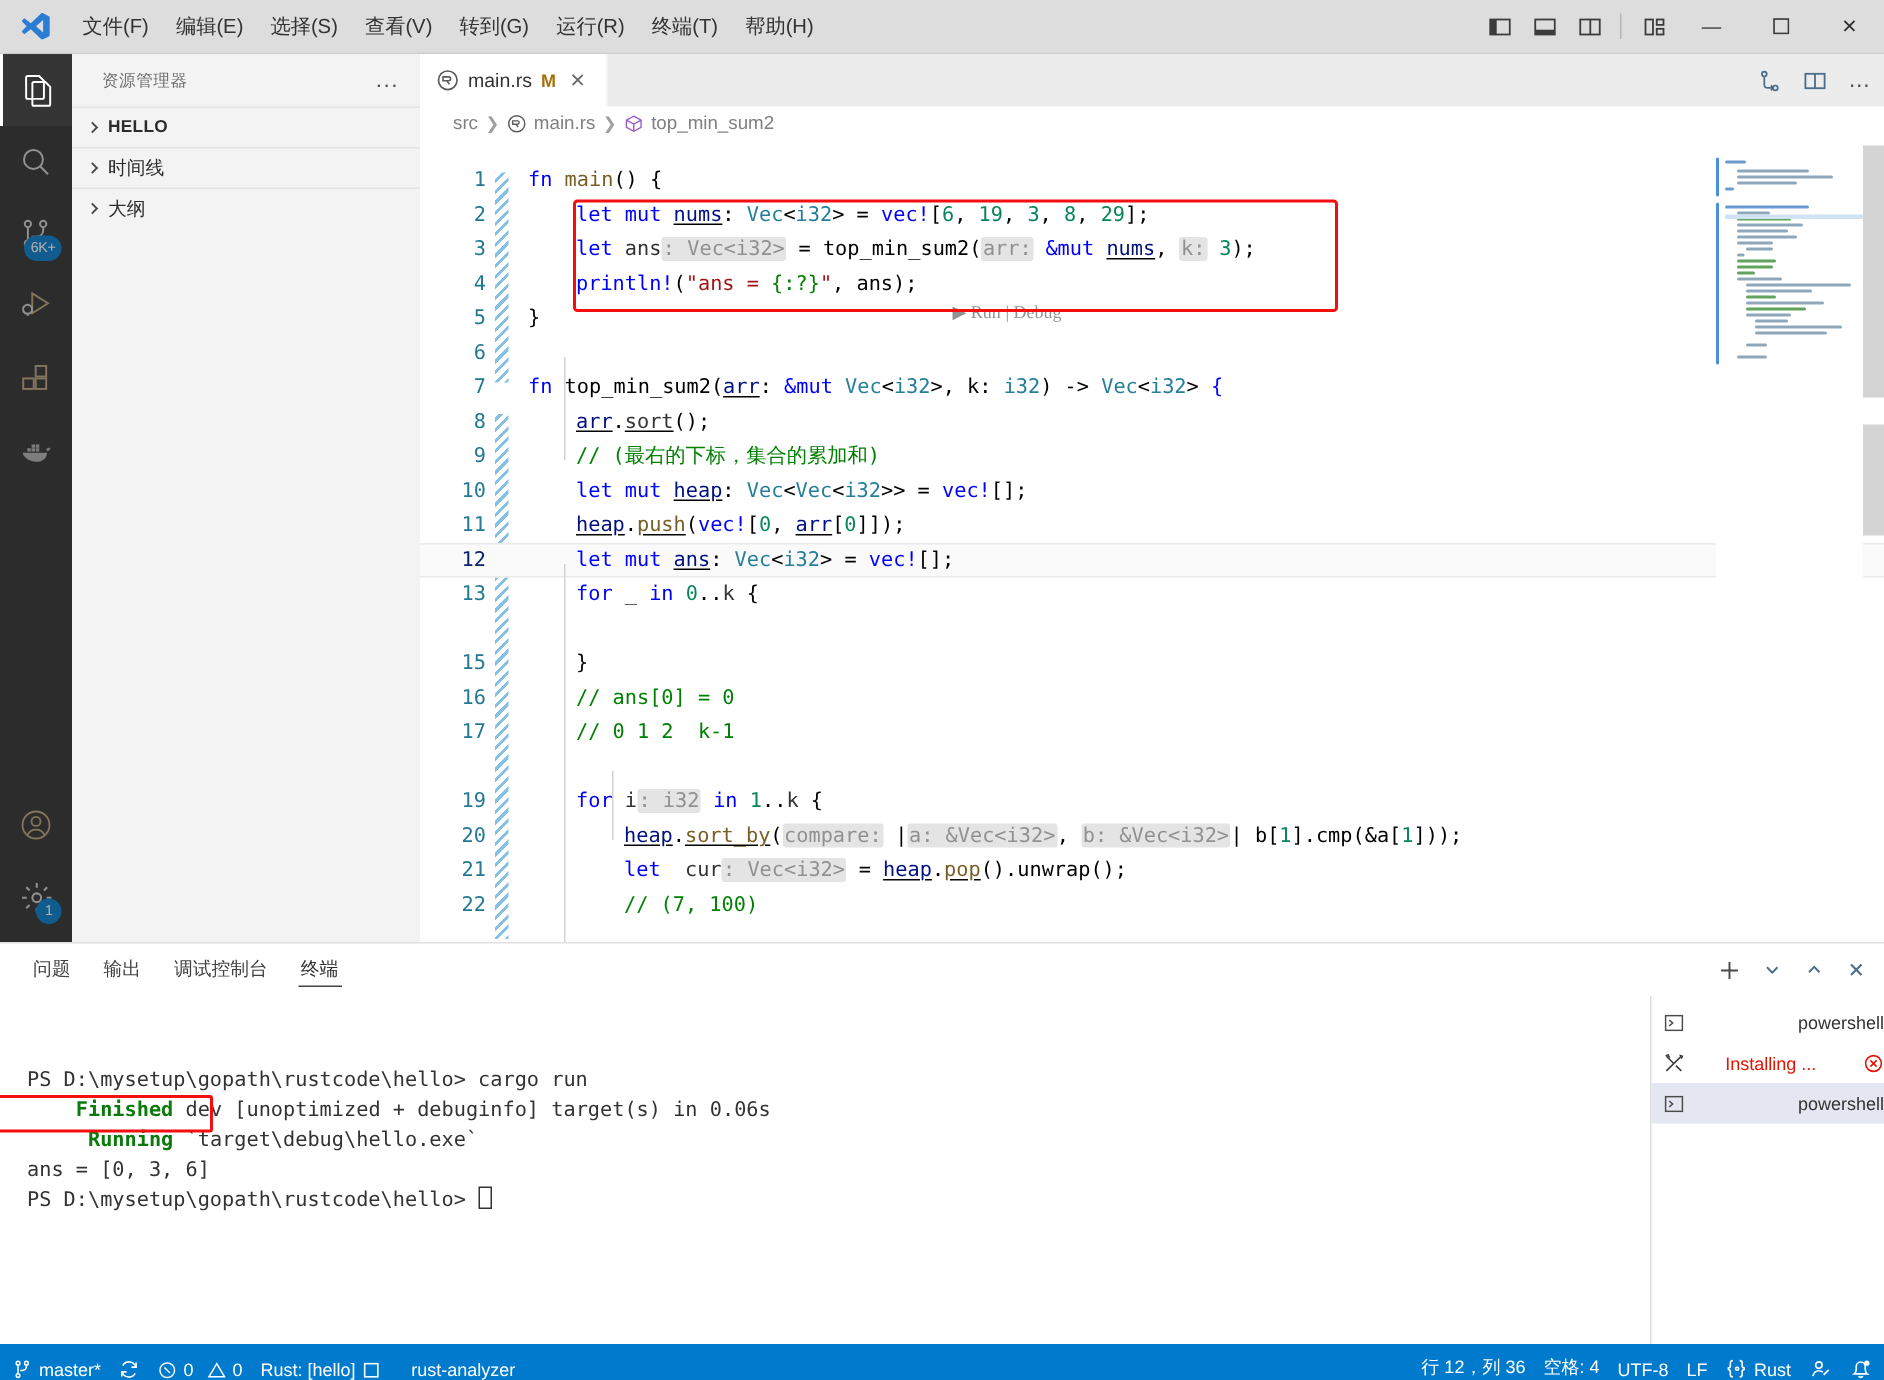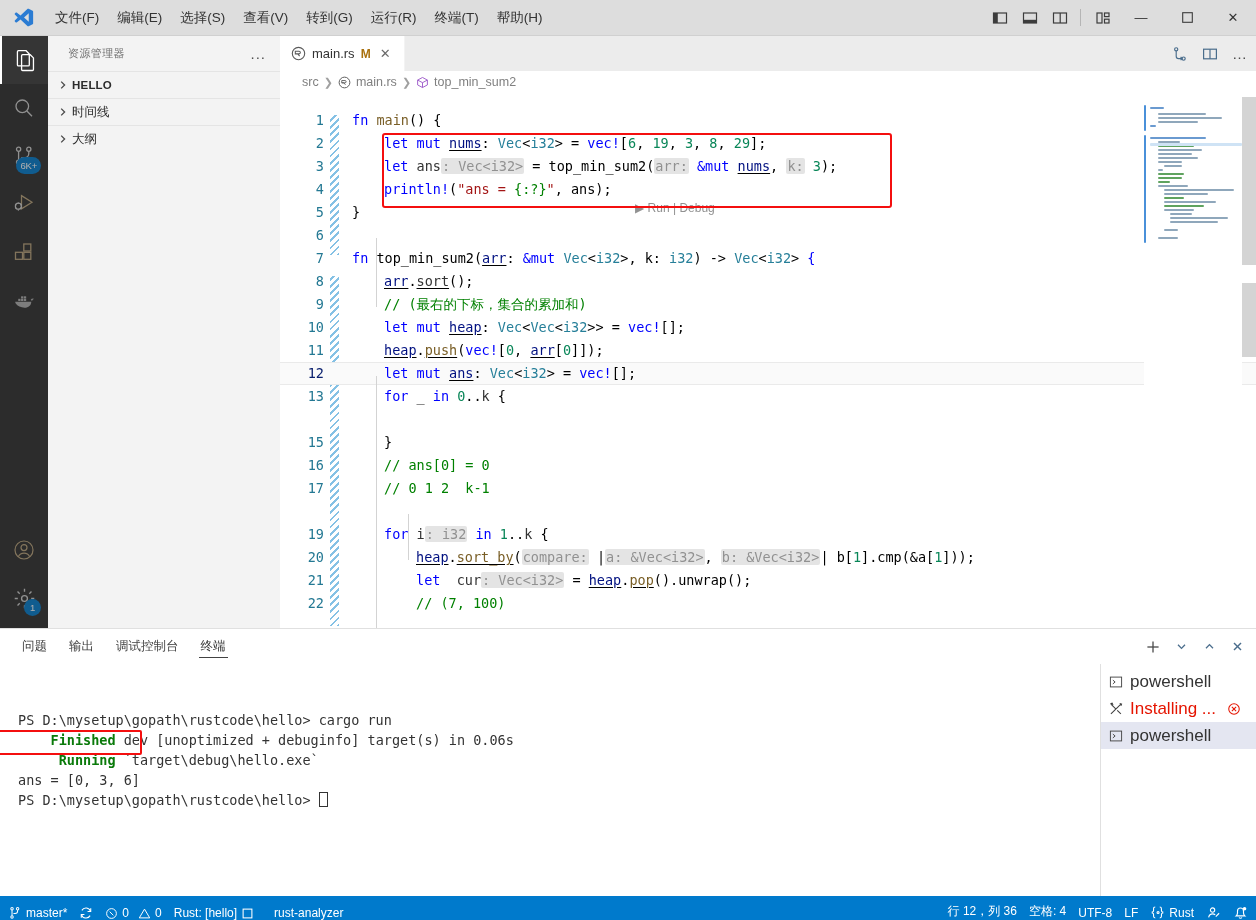--- a/index.html
+++ b/index.html
@@ -87,21 +87,21 @@
     height: 22px; display: flex; align-items: center; padding-left: 22px; gap: 4px;
     font-size: 12.5px; color: #808080; background: #ffffff; flex: 0 0 22px;
   }
   .bc-item { display: flex; align-items: center; gap: 5px; }
   .bc-sep { color: #a0a0a0; font-size: 11px; padding: 0 1px; }
 
   
   .editor { flex: 1 1 auto; position: relative; overflow: hidden; background: #ffffff; min-height: 0; }
   .codelens {
     position: absolute; left: 355px; top: 108px; font-size: 12px; color: #919191;
-    font-family: Liberation Sans, sans-serif;
+    font-family: Liberation Serif, serif;
   }
   .codelens .lnk { color: #919191; }
   .code-area {
     position: absolute; left: 0; top: 0; right: 0; bottom: 0;
     font-family: "DejaVu Sans Mono", monospace; font-size: 13.5px; line-height: 23px;
   }
   .cline { position: relative; height: 23px; white-space: pre; }
   .cline.cur { background: #fafafa; box-shadow: inset 0 1px 0 #eaeaea, inset 0 -1px 0 #eaeaea; }
   .lnum {
     position: absolute; left: 0; width: 44px; text-align: right;
@@ -170,21 +170,21 @@
     min-width: 0; overflow: hidden;
   }
   .t-green { color: #0a7a0a; font-weight: bold; }
   .t-cursor { display: inline-block; width: 9px; height: 15px; border: 1px solid #333; vertical-align: -2px; }
   .term-redbox { position: absolute; border: 2.5px solid #f40f0f; border-radius: 2px; pointer-events: none; }
   .term-list {
     width: 156px; flex: 0 0 156px; border-left: 1px solid #e0e0e0; padding-top: 4px;
   }
   .tl-item {
     height: 27px; display: flex; align-items: center; gap: 7px; padding-left: 8px;
-    font-size: 17px; color: #333;
+    font-size: 12px; color: #333; justify-content: space-between;
   }
   .tl-item.sel { background: #e4e6f1; }
   .tl-item.err { color: #e51400; }
 
   
   .statusbar {
     height: 24px; flex: 0 0 24px; background: #007acc; display: flex; align-items: center;
     color: #ffffff; font-size: 12px; padding: 0 2px;
   }
   .sb {

